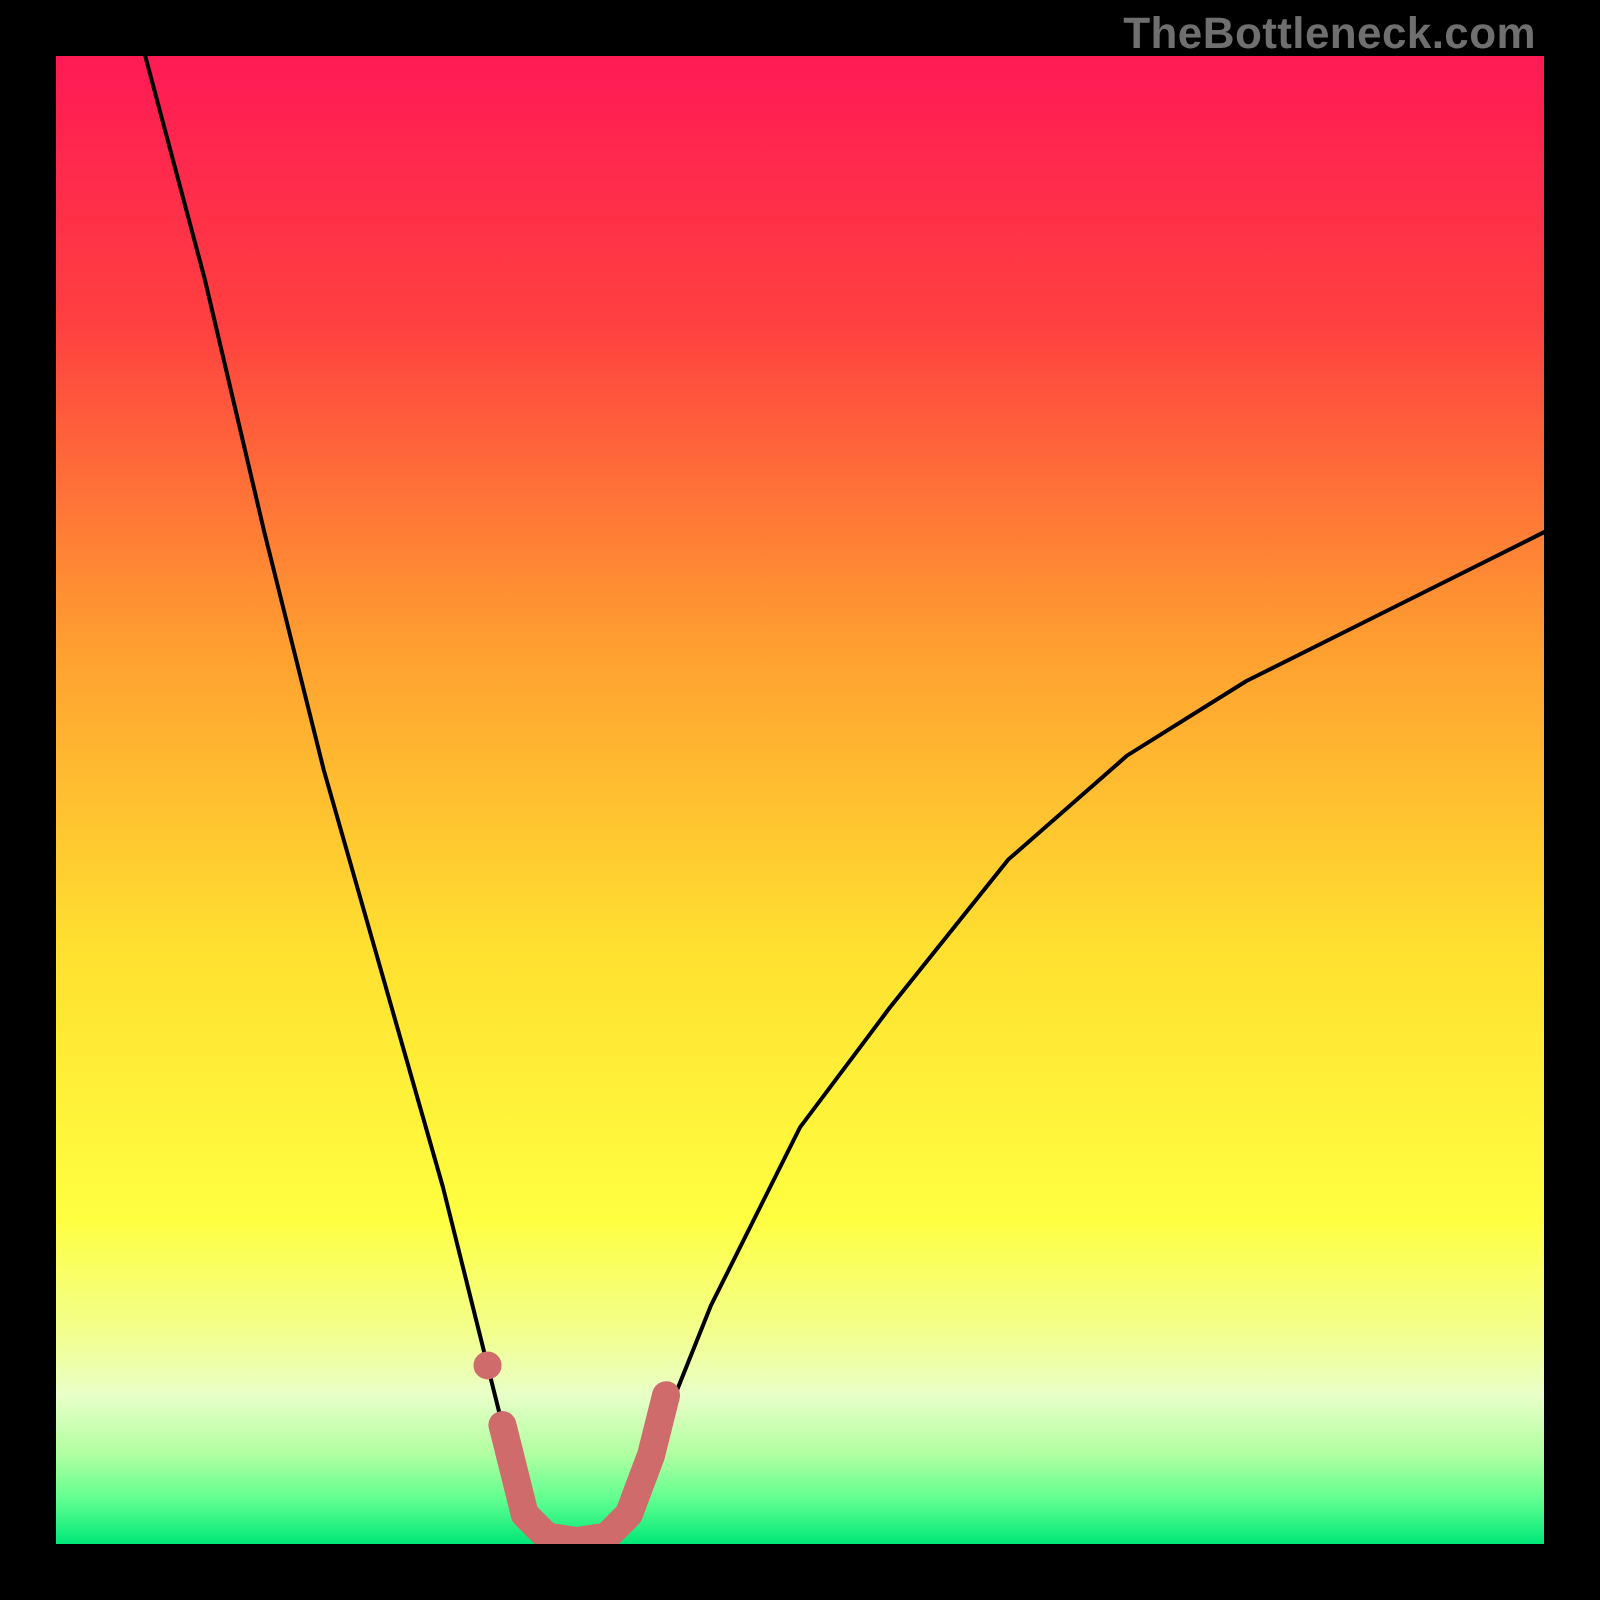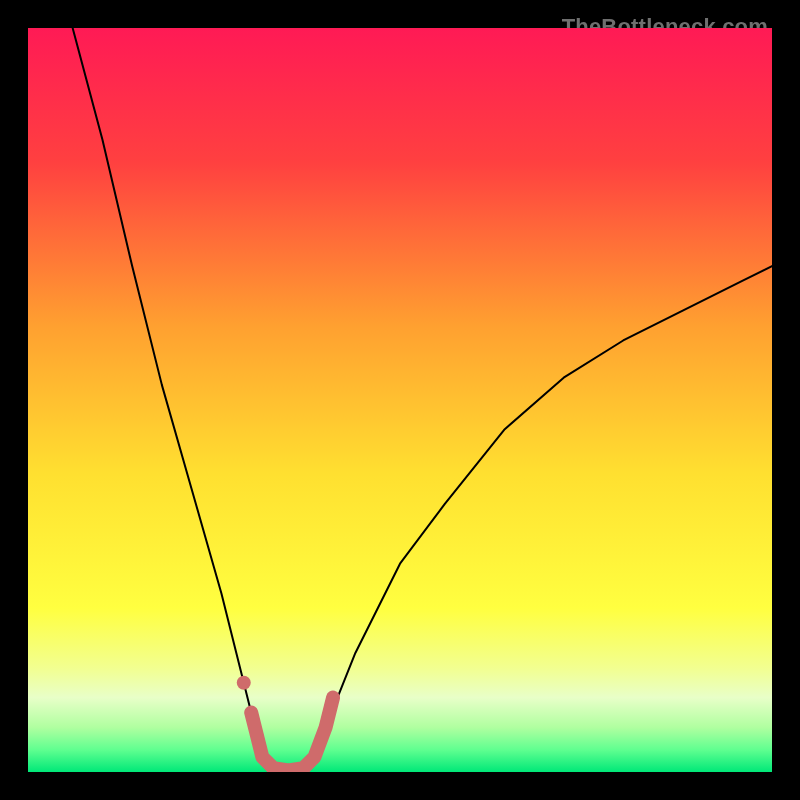--- a/index.html
+++ b/index.html
@@ -21,21 +21,21 @@
   }
   .plot-area {
     position: absolute;
     left: 0;
     top: 0;
     width: 744px;
     height: 744px;
   }
   .watermark {
     position: absolute;
-    top: 14px;
+    top: 4px;
     right: 32px;
     color: #6f6f6f;
     font-size: 22px;
     font-weight: 600;
     letter-spacing: 0.2px;
   }
   svg {
     display: block;
   }
 </style>

